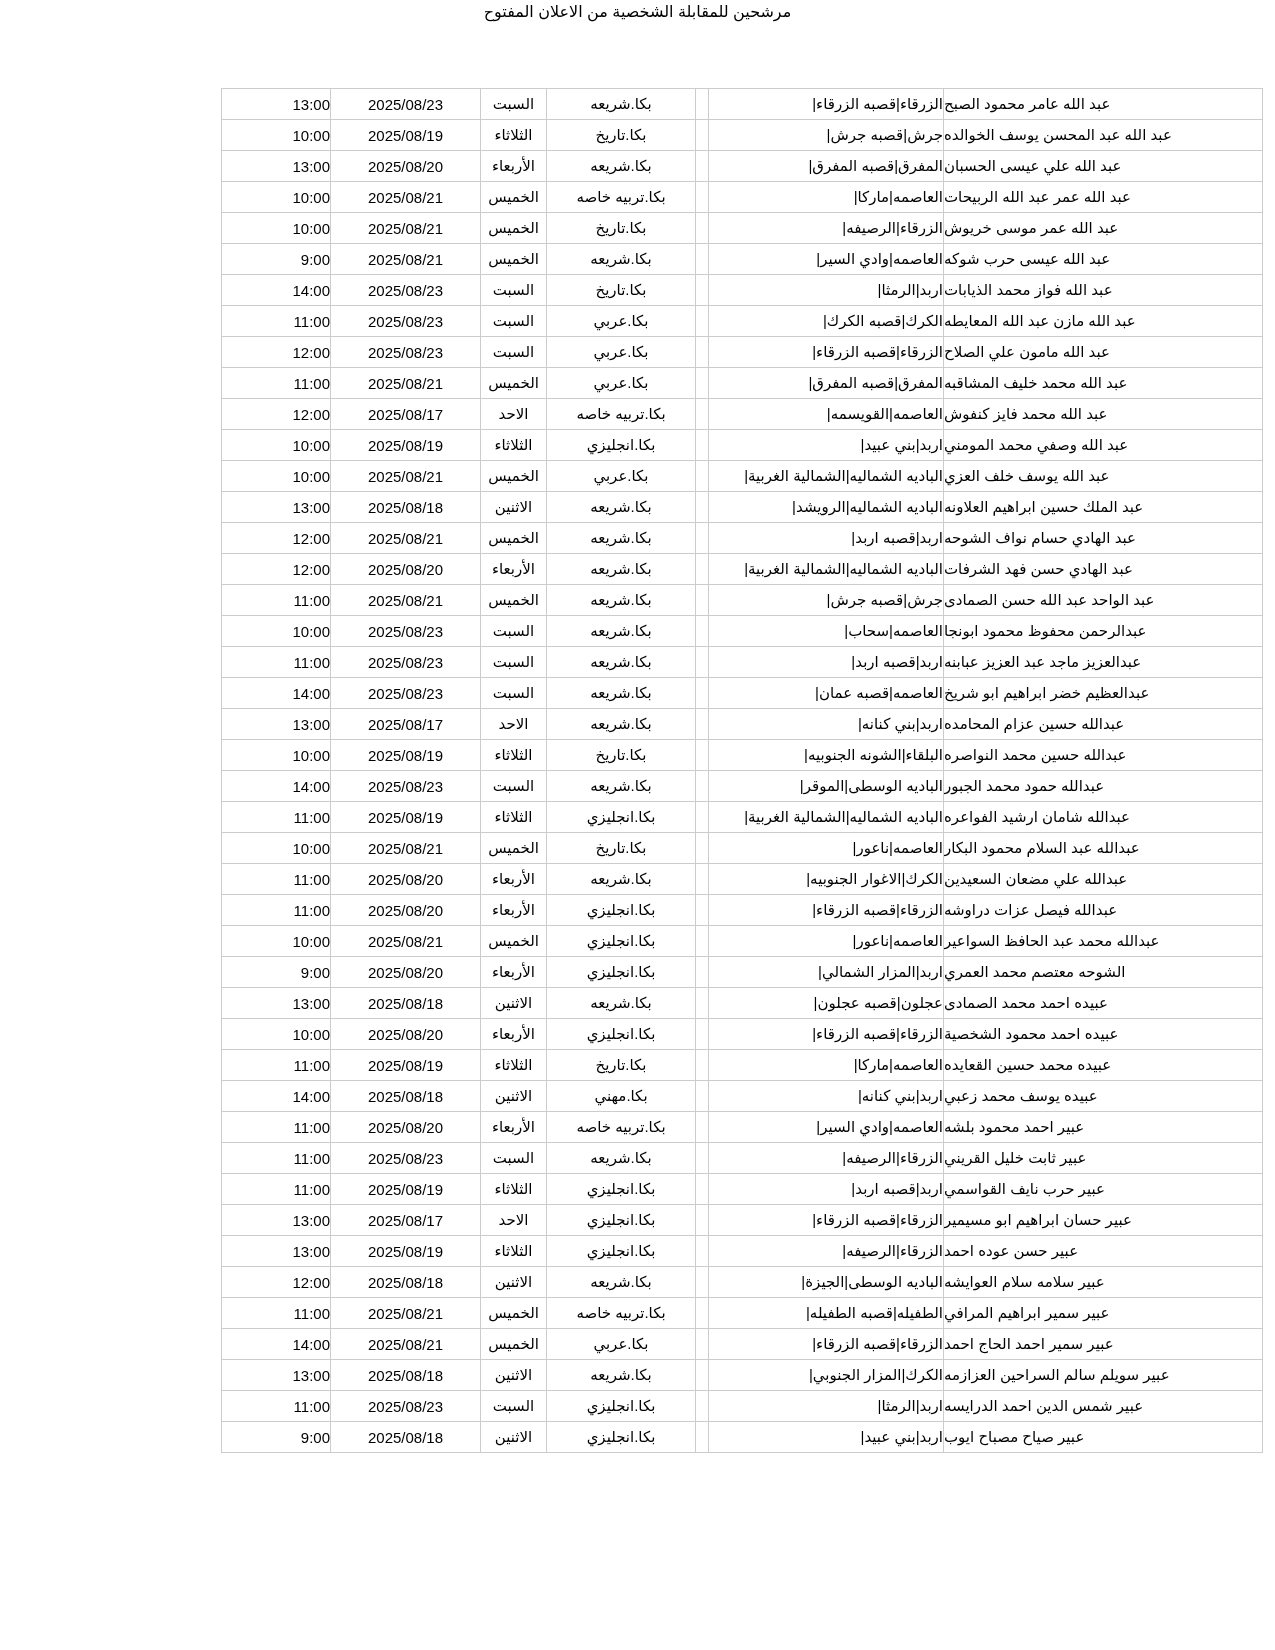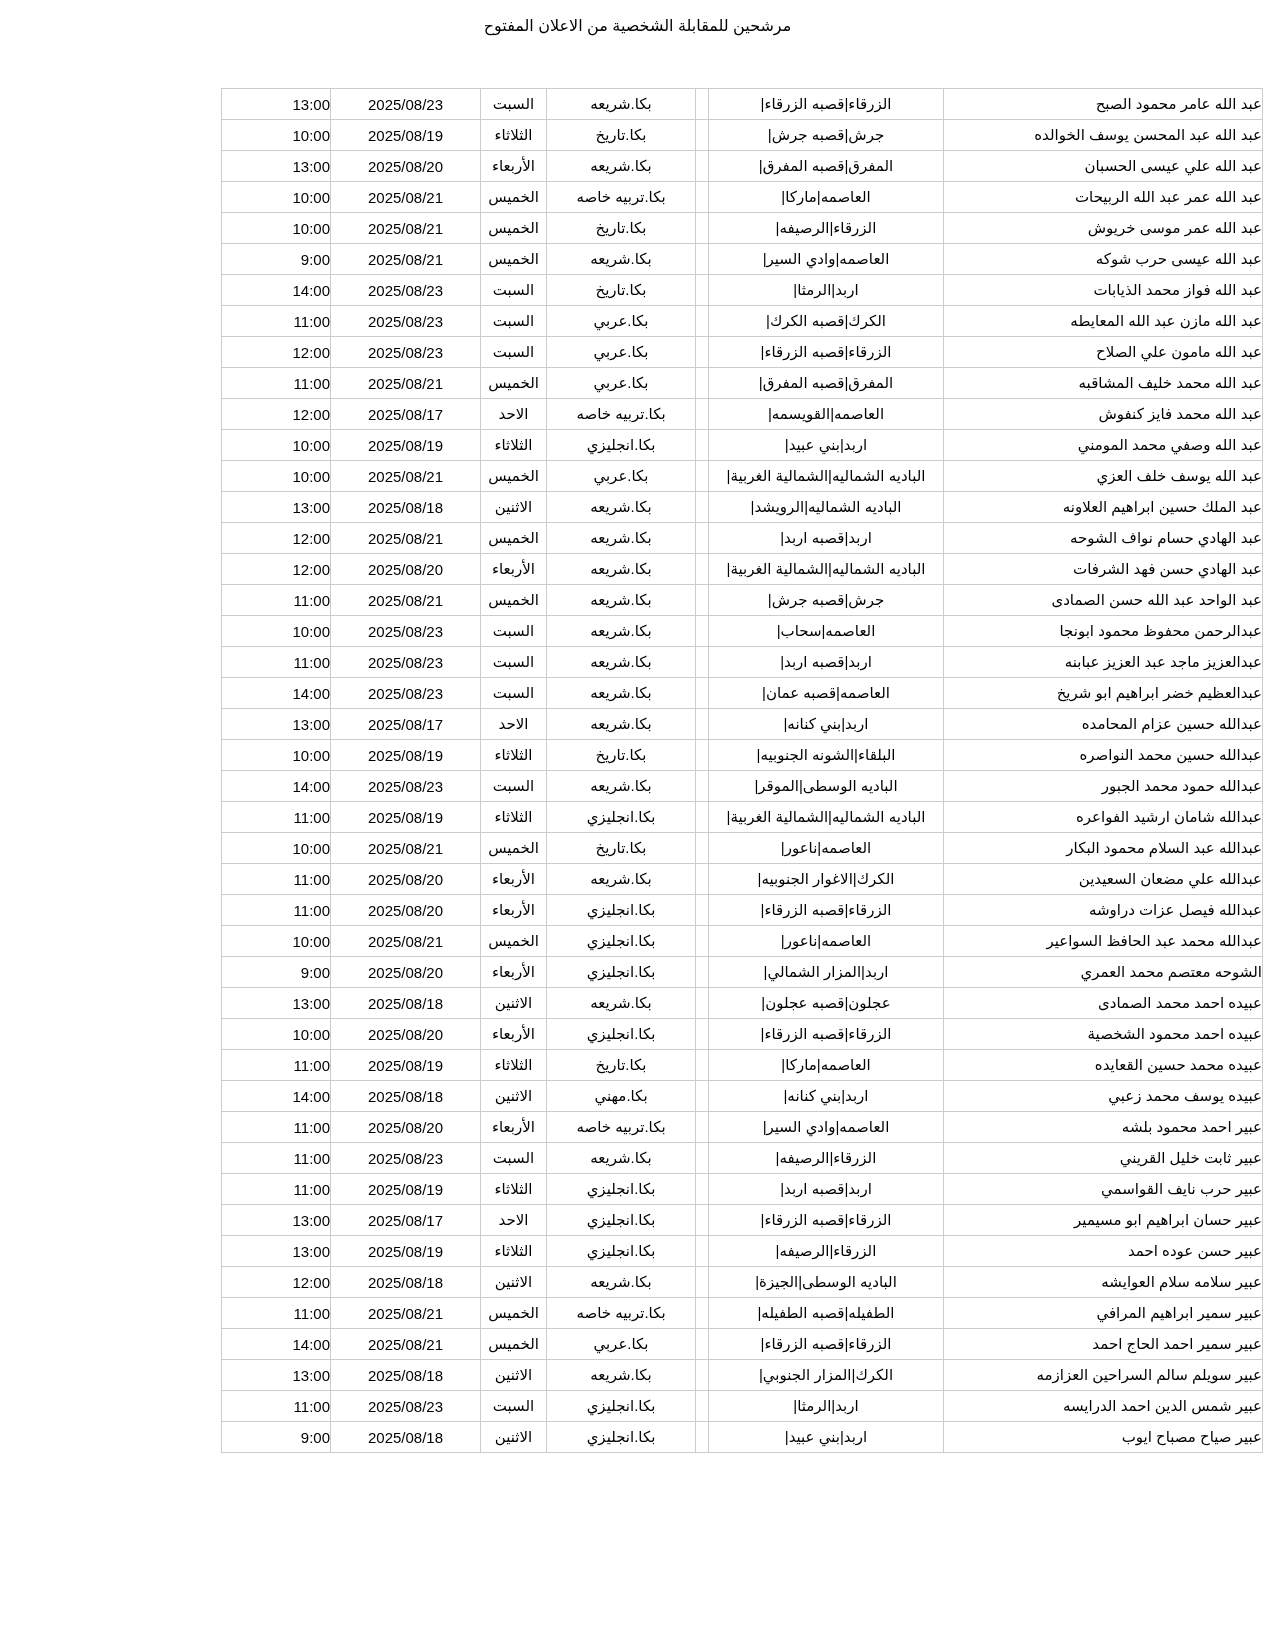--- a/index.html
+++ b/index.html
@@ -4,43 +4,43 @@
 <style>
   html,body{margin:0;padding:0;}
   body{
     width:1275px;height:1650px;
     background:#ffffff;
     font-family:"Liberation Sans","DejaVu Sans",sans-serif;
     color:#000;
     position:relative;
   }
   .page-title{
-    position:absolute;top:16px;left:0;width:100%;
+    position:absolute;top:2px;left:0;width:100%;
     text-align:center;direction:rtl;
     font-size:16px;color:#000;
   }
   .table-wrap{
     position:absolute;top:88px;left:221px;width:1041px;
   }
   table.cand{
     border-collapse:collapse;table-layout:fixed;
     width:1041px;direction:rtl;
   }
   table.cand td{
     border:1px solid #cccccc;
     height:30px;
     padding:0;
     vertical-align:middle;
     white-space:nowrap;
     overflow:hidden;
     font-size:15px;
     color:#000;
   }
-  td.td-name{text-align:right;padding-right:6px;font-size:14.5px;}
-  td.td-location{text-align:center;padding-right:3px;font-size:14.5px;}
+  td.td-name{text-align:left;padding-right:6px;font-size:14.5px;}
+  td.td-location{text-align:right;padding-right:3px;font-size:14.5px;}
   td.td-spacer{padding:0;}
   td.td-qual{text-align:center;font-size:14.5px;border-radius:12px;}
   td.td-day{text-align:center;font-size:14px;margin-left:20px;}
   td.td-date{text-align:center;font-size:15.5px;direction:ltr;}
   td.td-time{text-align:right;padding-right:18px;font-size:15.5px;direction:ltr;}
 </style>
 </head>
 <body>
 
 <div class="page-title">مرشحين للمقابلة الشخصية من الاعلان المفتوح</div>

